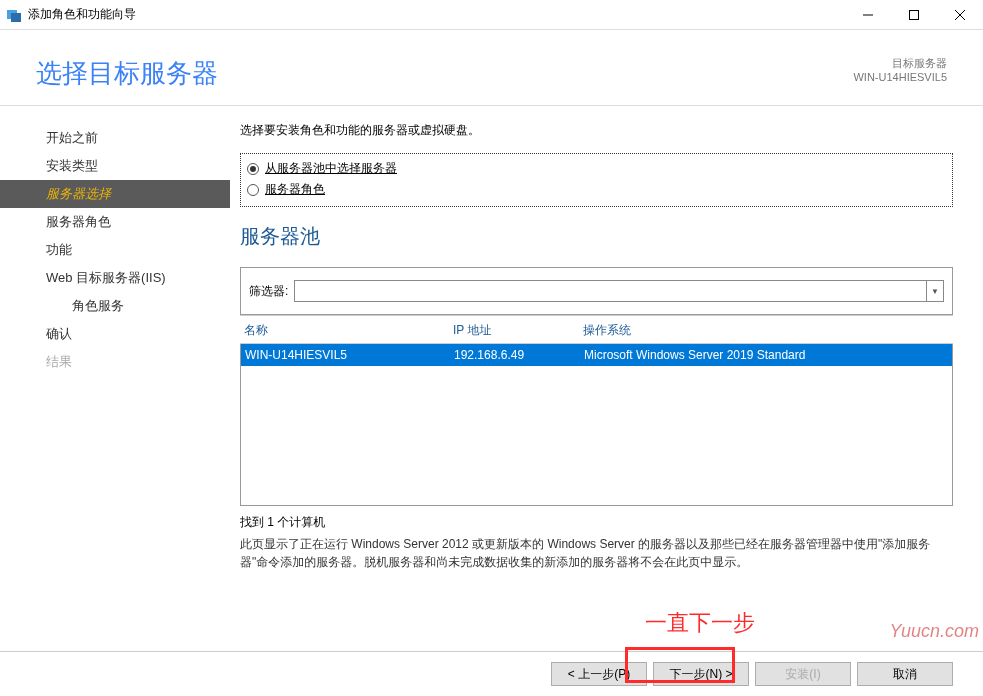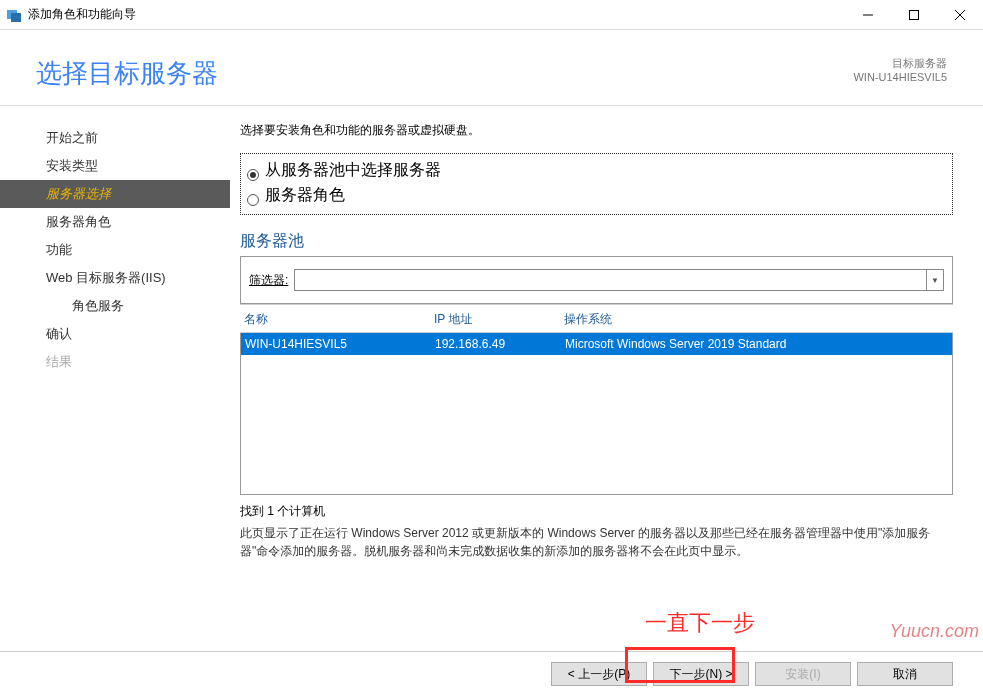--- a/index.html
+++ b/index.html
@@ -92,50 +92,51 @@
       color: #000;
       margin-bottom: 14px;
     }
     .radio-group {
       border: 1px dotted #333;
       padding: 4px 6px 6px 6px;
       margin-bottom: 16px;
     }
     .radio-line {
       display: flex;
-      align-items: flex-end;
+      align-items: center;
       padding: 2px 0;
-      font-size: 16px;
+      font-size: 12px;
+      text-decoration: underline;
     }
     .radio-circle {
       width: 12px; height: 12px;
       border: 1px solid #555;
       border-radius: 50%;
       margin-right: 6px;
       display: inline-flex;
       align-items: center;
       justify-content: center;
     }
     .radio-circle.checked::after {
       content: "";
       width: 6px; height: 6px;
       background: #333;
       border-radius: 50%;
     }
     .pool-title {
-      font-size: 16px;
+      font-size: 20px;
       color: #1e5a96;
-      margin-bottom: 4px;
+      margin-bottom: 17px;
     }
     .filter-box {
       border: 1px solid #999;
       padding: 12px 8px;
     }
     .filter-row { display: flex; align-items: center; }
-    .filter-label { font-size: 12px; margin-right: 6px; text-decoration: underline; }
+    .filter-label { font-size: 12px; margin-right: 6px; }
     .filter-input {
       flex: 1;
       height: 22px;
       border: 1px solid #888;
       border-right: none;
       padding: 2px 4px;
       font-size: 12px;
     }
     .filter-dd {
       width: 18px; height: 22px;
@@ -149,21 +150,21 @@
     }
     .grid-head {
       display: flex;
       border-top: 1px solid #ccc;
       border-bottom: 1px solid #ccc;
       padding: 6px 4px 4px 4px;
       font-size: 12px;
       color: #1e5a96;
     }
     .col-name { width: 190px; }
-    .col-ip { width: 130px; }
+    .col-ip { width: 130px; margin-left: 19px; }
     .col-os { flex: 1; }
     .grid-body {
       border: 1px solid #999;
       border-top: none;
       height: 162px;
       background: #fff;
     }
     .grid-row {
       display: flex;
       padding: 4px;

